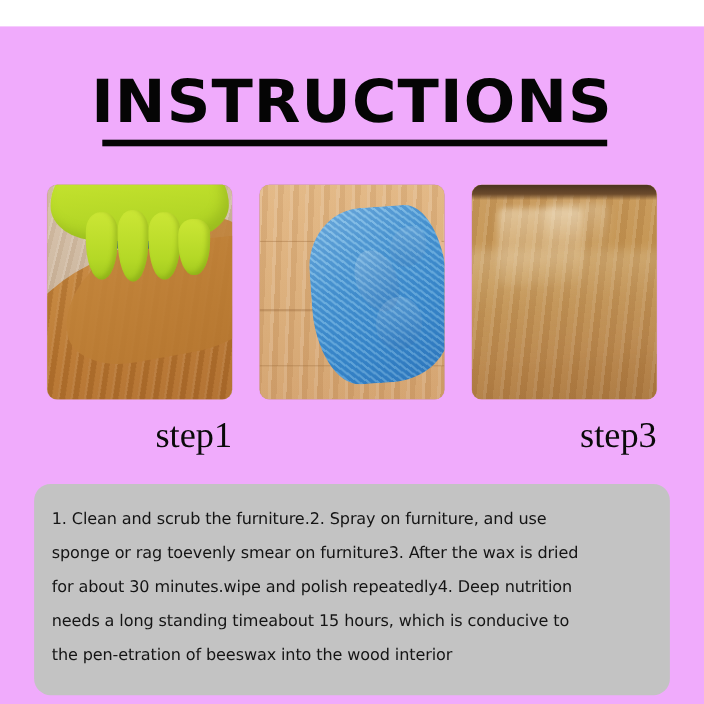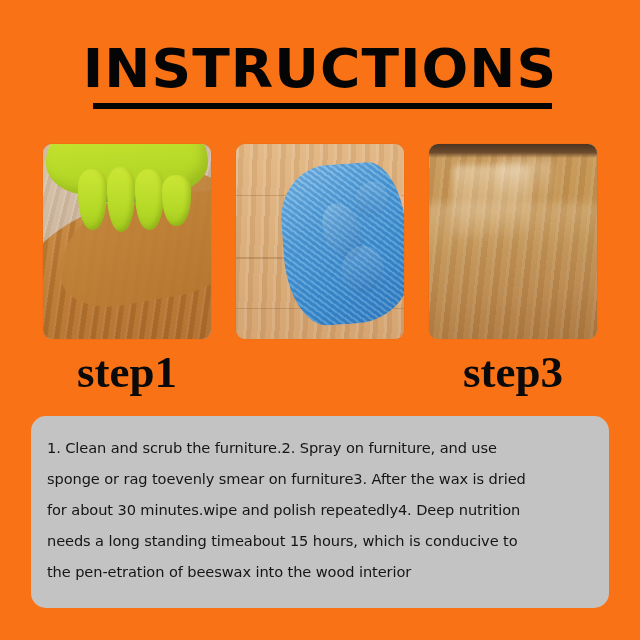--- a/index.html
+++ b/index.html
@@ -11,21 +11,22 @@
     width: 640px;
     height: 640px;
     overflow: hidden;
     font-family: "Liberation Sans", sans-serif;
     position: relative;
   }
 
   .page {
     position: absolute;
     inset: 0;
-    background: #f97316;
+    background: #f0abfc;
+    margin-top: 24px;
   }
 
   
   .title-block {
     position: absolute;
     top: 40px;
     left: 0;
     width: 640px;
     text-align: center;
   }
@@ -252,24 +253,24 @@
     position: absolute;
     top: 352px;
     left: 43px;
     width: 554px;
     height: 44px;
     display: flex;
     justify-content: space-between;
   }
   .step-label {
     width: 168px;
-    text-align: center;
+    text-align: right;
     font-family: "Liberation Serif", "DejaVu Serif", serif;
-    font-weight: bold;
-    font-size: 45px;
+    font-weight: normal;
+    font-size: 33px;
     line-height: 40px;
     color: #0a0a0a;
     letter-spacing: 0px;
   }
 
   
   .notebox {
     position: absolute;
     left: 31px;
     top: 416px;

